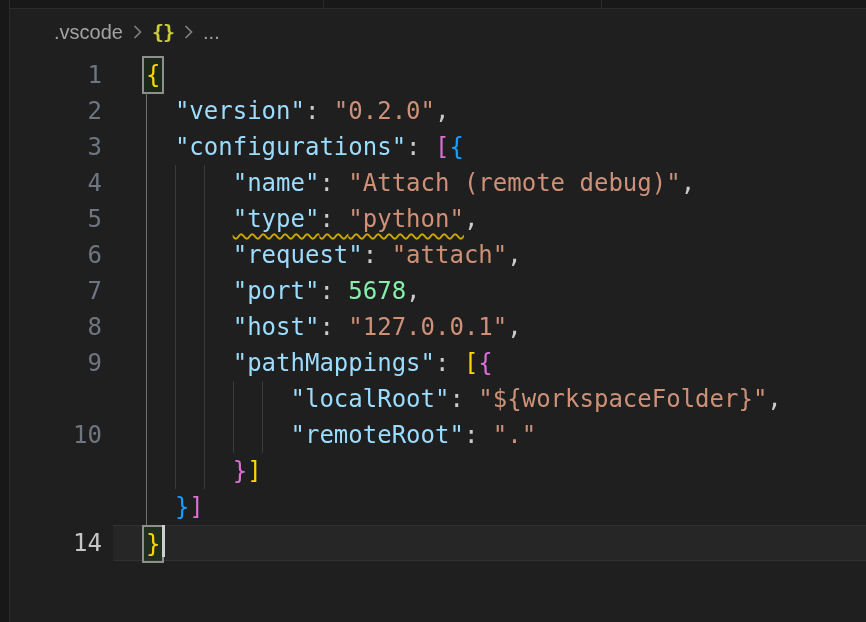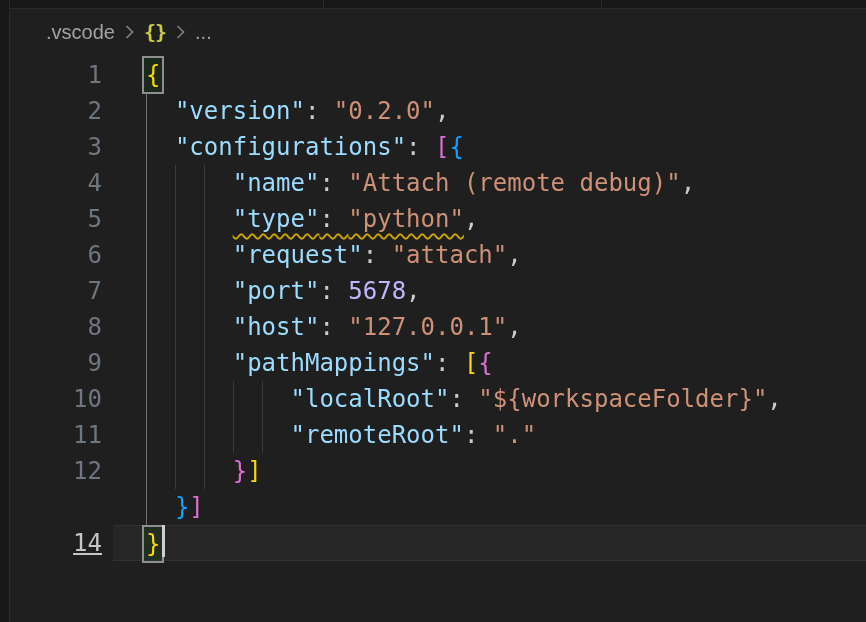--- a/index.html
+++ b/index.html
@@ -8,41 +8,41 @@
   
   .side-edge{position:absolute;left:0;top:0;width:9px;height:622px;background:#181818;
              border-right:1px solid #2b2b2b;box-sizing:content-box;}
   
   .tab-strip{position:absolute;left:10px;top:0;width:856px;height:8px;background:#181818;
              border-bottom:1px solid #2b2b2b;}
   .tab-divider{position:absolute;top:0;width:1px;height:8px;background:#2b2b2b;}
   .tab-divider.d1{left:313px;}
   .tab-divider.d2{left:591px;}
   
-  .breadcrumbs{position:absolute;left:18px;top:12px;height:40px;display:flex;align-items:center;
+  .breadcrumbs{position:absolute;left:26px;top:12px;height:40px;display:flex;align-items:center;
                gap:9px;padding-left:28px;font-family:"Liberation Sans",sans-serif;
                font-size:20px;color:#a3a3a3;}
   .crumb{white-space:nowrap;}
   .crumb-sep{display:flex;align-items:center;}
   .json-icon{font-family:"DejaVu Sans Mono",monospace;color:#cbcb41;font-size:20px;
              font-weight:bold;letter-spacing:-1px;}
   
   #code{position:absolute;left:10px;top:57px;width:856px;font-size:24px;line-height:36px;}
   .row{position:relative;height:36px;}
   .linehl{position:absolute;left:103px;right:0;top:0;bottom:0;background:rgba(255,255,255,0.030);
           border-top:1px solid rgba(255,255,255,0.05);border-bottom:1px solid rgba(255,255,255,0.05);
           box-sizing:border-box;}
   .num{position:absolute;left:0;top:0;width:92px;text-align:right;color:#6e7681;}
-  .row.active .num{color:#c6c6c6;text-decoration:underline;}
+  .row.active .num{color:#c6c6c6;}
   .guide{position:absolute;top:0;width:1px;height:36px;background:#3b3b3b;}
   .guide.activeg{background:#707070;}
   .codetext{position:absolute;left:136px;top:0;white-space:pre;color:#cccccc;}
   .tk-key{color:#9cdcfe;}
   .tk-str{color:#ce9178;}
-  .tk-num{color:#c4b5fd;}
+  .tk-num{color:#86efac;}
   .tk-pun{color:#cccccc;}
   .tk-b1{color:#ffd700;}
   .tk-b2{color:#da70d6;}
   .tk-b3{color:#179fff;}
   .box{outline:2px solid #8f8f8f;outline-offset:-1px;background:rgba(0,100,0,0.15);
        display:inline-block;height:36px;padding:0 3px;margin:0 -3px;}
   .sq{text-decoration:underline wavy #cca700 2px;text-underline-offset:6px;
       -webkit-text-decoration:underline wavy #cca700 2px;text-decoration-skip-ink:none;}
   .cursor{display:inline-block;width:3px;height:32px;background:#cfcfcf;vertical-align:-5px;
           margin-left:2px;}
@@ -126,39 +126,37 @@
         <span class="codetext" style="padding-left: 6ch;"><span class="tk-key">"host"</span><span class="tk-pun">: </span><span class="tk-str">"127.0.0.1"</span><span class="tk-pun">,</span></span>
       </div>
       <div class="row">
         <span class="num">9</span>
         <span class="guide activeg" style="left: calc(0ch + 136px);"></span>
         <span class="guide" style="left: calc(2ch + 136px);"></span>
         <span class="guide" style="left: calc(4ch + 136px);"></span>
         <span class="codetext" style="padding-left: 6ch;"><span class="tk-key">"pathMappings"</span><span class="tk-pun">: </span><span class="tk-b1">[</span><span class="tk-b2">{</span></span>
       </div>
       <div class="row">
-        <span class="num">10</span>
         <span class="guide activeg" style="left: calc(0ch + 136px);"></span>
         <span class="guide" style="left: calc(2ch + 136px);"></span>
         <span class="guide" style="left: calc(4ch + 136px);"></span>
         <span class="guide" style="left: calc(6ch + 136px);"></span>
         <span class="guide" style="left: calc(8ch + 136px);"></span>
         <span class="codetext" style="padding-left: 10ch;"><span class="tk-key">"localRoot"</span><span class="tk-pun">: </span><span class="tk-str">"${workspaceFolder}"</span><span class="tk-pun">,</span></span>
       </div>
       <div class="row">
-        <span class="num">11</span>
+        <span class="num">10</span>
         <span class="guide activeg" style="left: calc(0ch + 136px);"></span>
         <span class="guide" style="left: calc(2ch + 136px);"></span>
         <span class="guide" style="left: calc(4ch + 136px);"></span>
         <span class="guide" style="left: calc(6ch + 136px);"></span>
         <span class="guide" style="left: calc(8ch + 136px);"></span>
         <span class="codetext" style="padding-left: 10ch;"><span class="tk-key">"remoteRoot"</span><span class="tk-pun">: </span><span class="tk-str">"."</span></span>
       </div>
       <div class="row">
-        <span class="num">12</span>
         <span class="guide activeg" style="left: calc(0ch + 136px);"></span>
         <span class="guide" style="left: calc(2ch + 136px);"></span>
         <span class="guide" style="left: calc(4ch + 136px);"></span>
         <span class="codetext" style="padding-left: 6ch;"><span class="tk-b2">}</span><span class="tk-b1">]</span></span>
       </div>
       <div class="row">
         <span class="guide activeg" style="left: calc(0ch + 136px);"></span>
         <span class="codetext" style="padding-left: 2ch;"><span class="tk-b3">}</span><span class="tk-b2">]</span></span>
       </div>
       <div class="row active">

